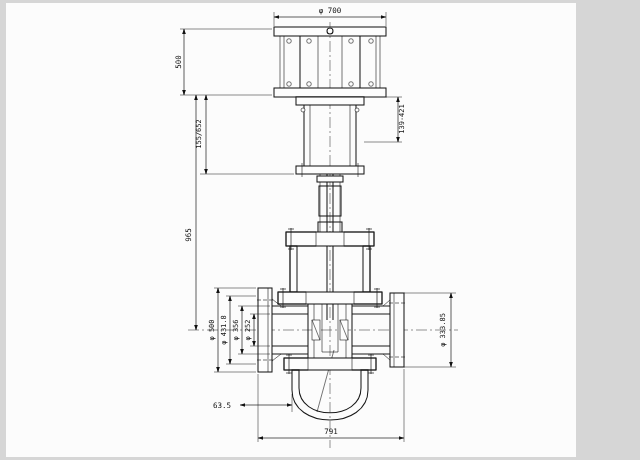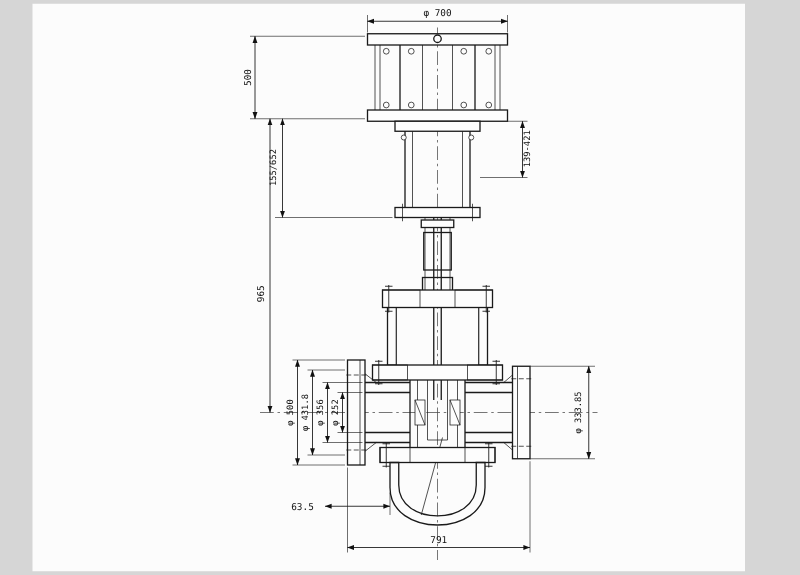--- a/index.html
+++ b/index.html
@@ -1,16 +1,16 @@
 <!DOCTYPE html>
 <html><head>
 <meta charset="utf-8">
 <style>
   html,body{margin:0;padding:0;background:#d6d6d6;}
-  .paper-wrap{width:576px;height:460px;position:relative;overflow:hidden;margin-left:20px;}
+  .paper-wrap{width:576px;height:460px;position:relative;overflow:hidden;}
   svg{display:block;}
   .ln{stroke:#1a1a1a;stroke-width:1.05;fill:none;}
   .tn{stroke:#1a1a1a;stroke-width:0.6;fill:none;}
   .dm{stroke:#1a1a1a;stroke-width:0.7;fill:none;}
   .ext{stroke:#1a1a1a;stroke-width:0.5;fill:none;}
   .cl{stroke:#4a4a4a;stroke-width:0.6;fill:none;stroke-dasharray:11 3 2 3;}
   .hd{stroke:#1a1a1a;stroke-width:0.6;fill:none;stroke-dasharray:4 2;}
   .fw{fill:#fdfdfd;}
   .dt{font-family:"DejaVu Sans Mono","Liberation Mono",monospace;font-size:7px;fill:#111;}
   .d8{font-size:7.5px;}

